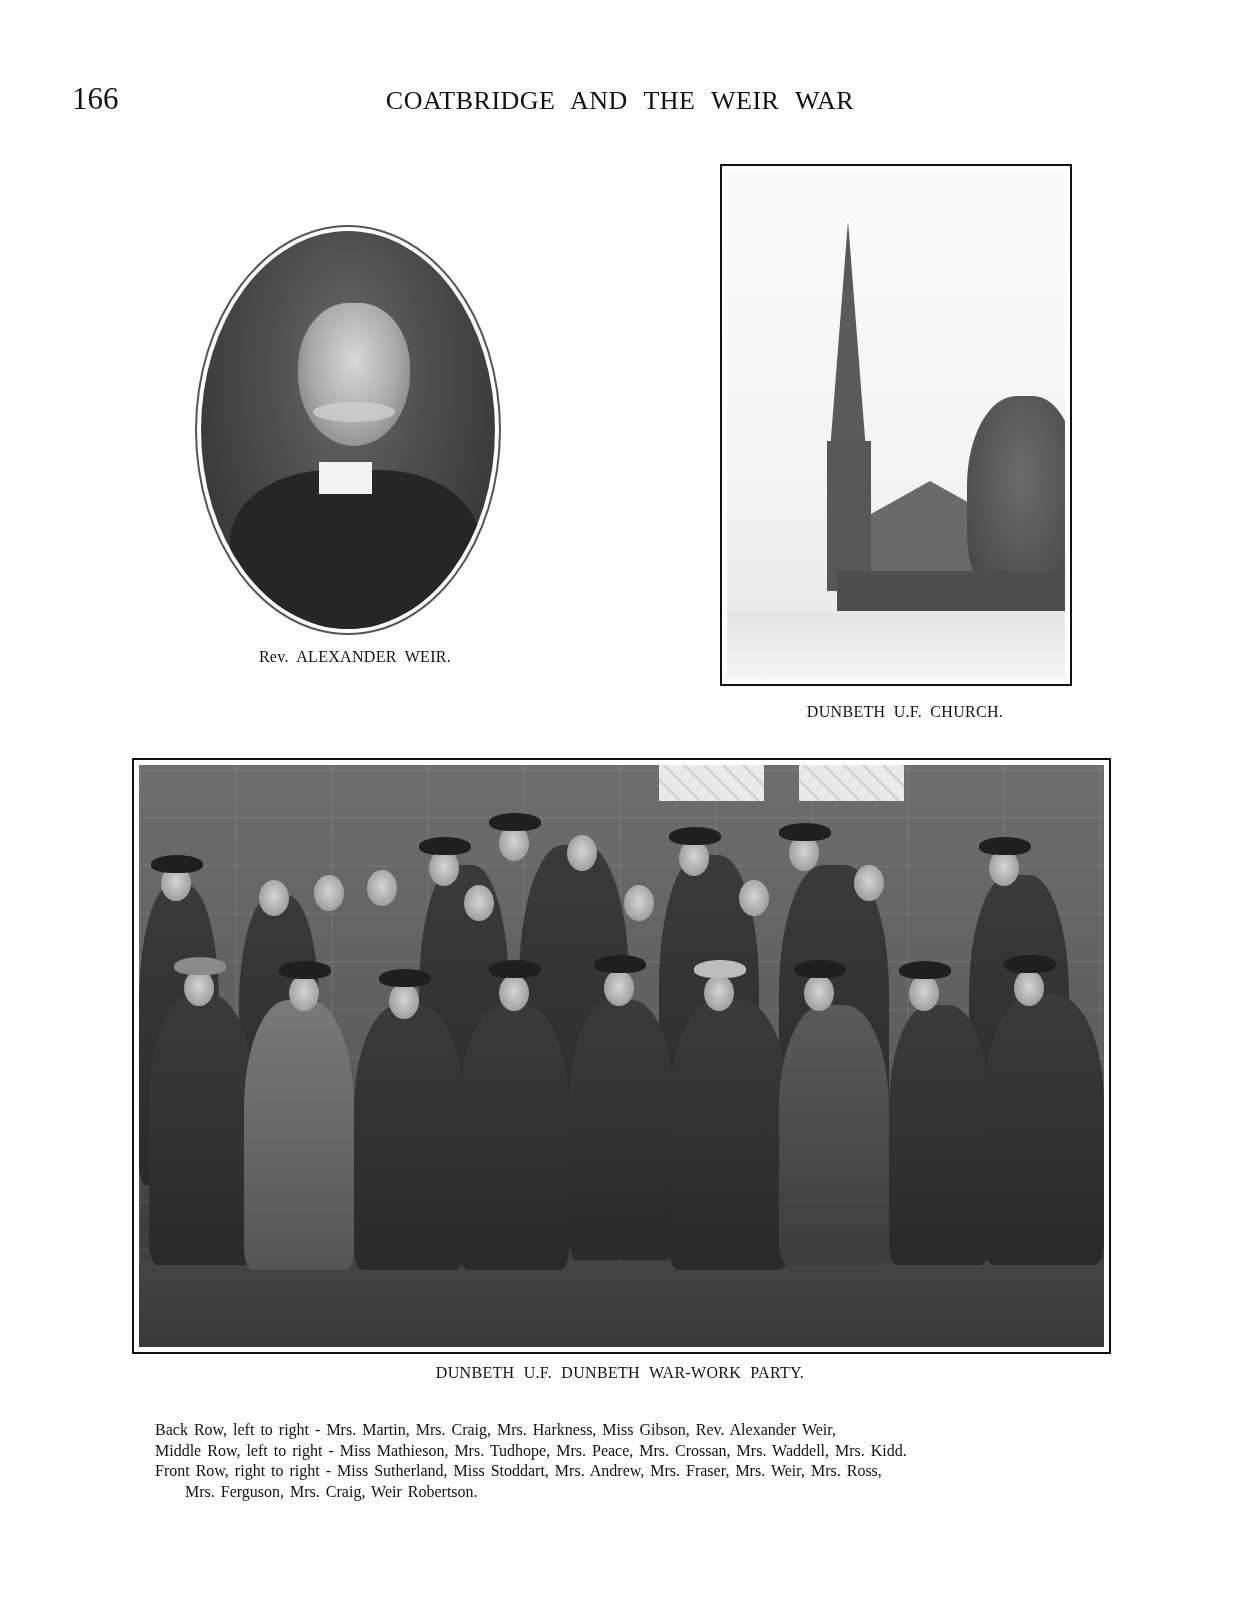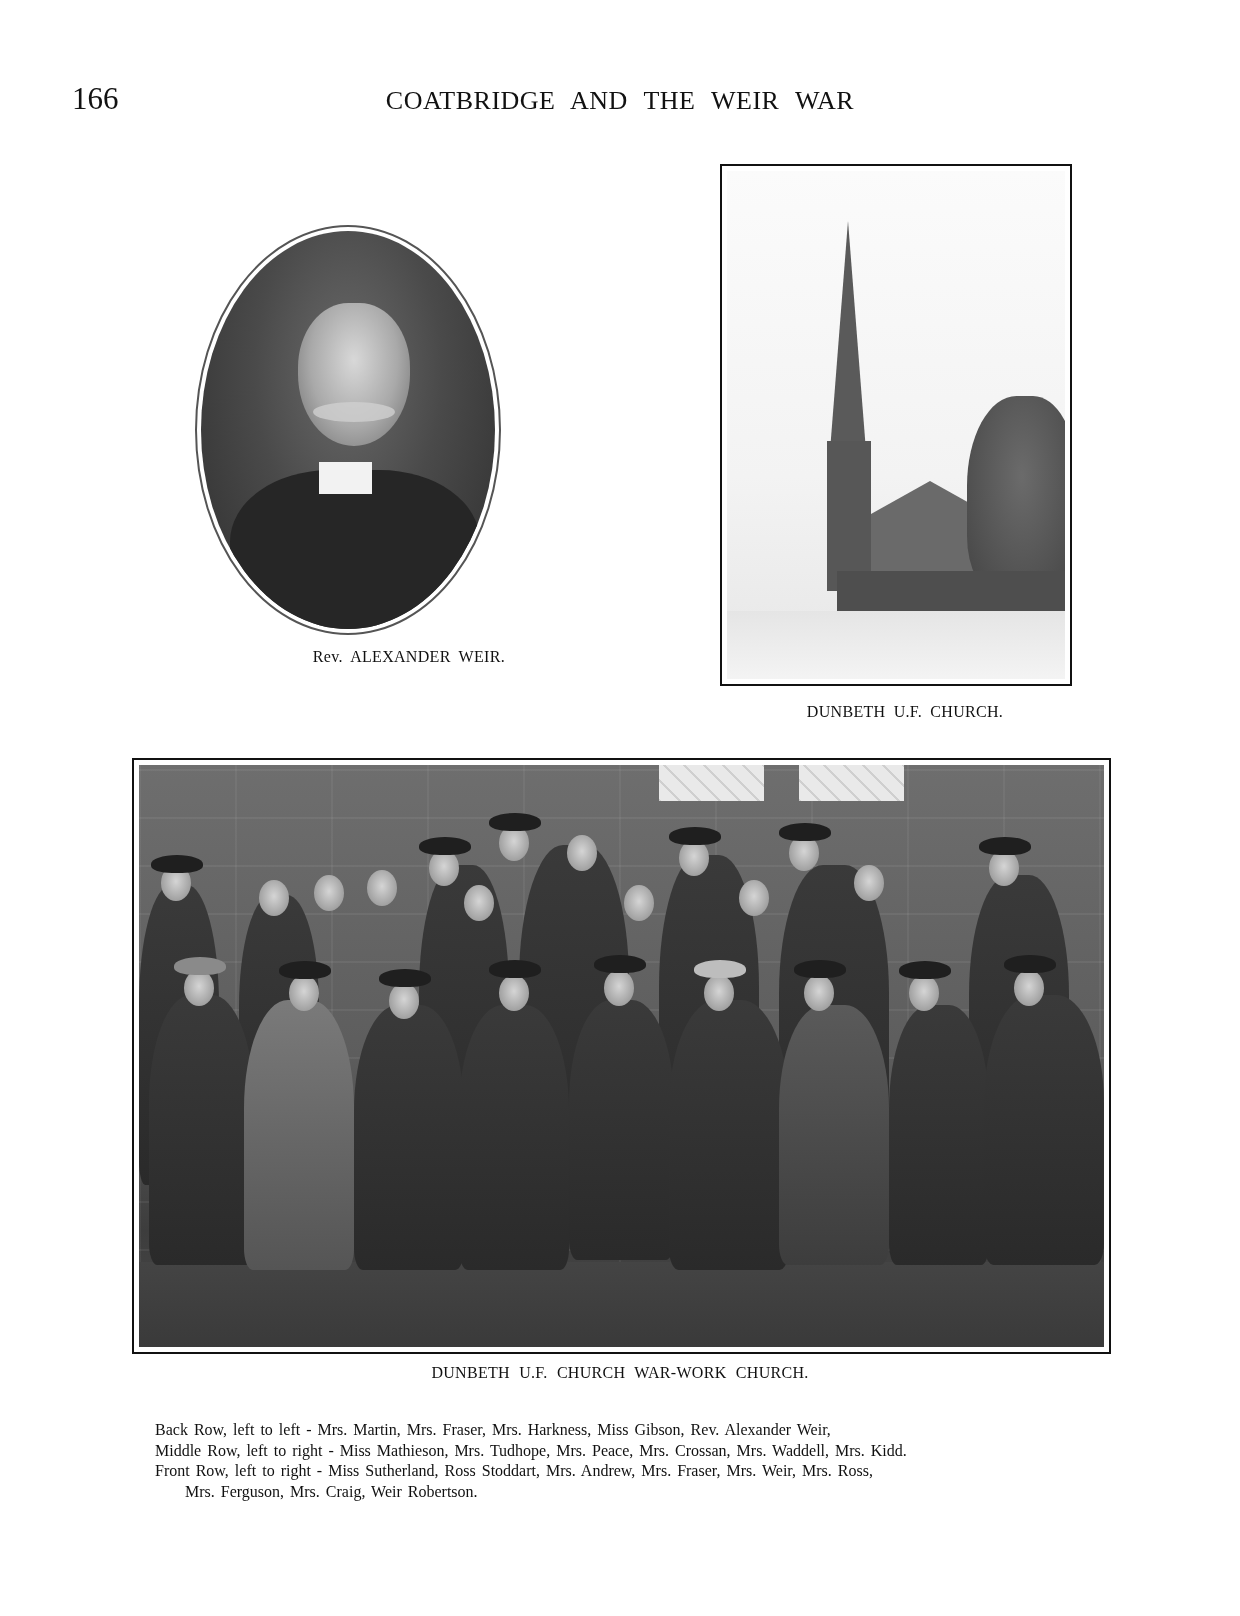--- a/index.html
+++ b/index.html
@@ -36,21 +36,21 @@
   }
   .portrait-oval .collar {
     position: absolute; left: 40%; top: 58%; width: 18%; height: 8%;
     background: #f2f2f2;
   }
   .portrait-oval .coat {
     position: absolute; left: 10%; top: 60%; width: 85%; height: 45%;
     background: #262626; border-radius: 40% 40% 0 0; z-index: 0;
   }
   .portrait-caption {
-    left: 205px; width: 300px; top: 648px; text-align: right;
+    left: 205px; width: 300px; top: 648px; text-align: center;
     font-size: 16px; word-spacing: 4px; letter-spacing: 0.3px;
   }
   
   .church-frame {
     left: 720px; top: 164px; width: 352px; height: 522px;
     border: 2px solid #111; box-sizing: border-box; padding: 5px; background:#fff;
   }
   .church-frame .photo {
     width: 100%; height: 100%; position: relative; overflow: hidden;
     background: linear-gradient(#fbfbfb 0%, #f3f3f3 60%, #e6e6e6 100%);
@@ -212,20 +212,20 @@
     <div class="hat" style="left:140px;top:196px;"></div>
     <div class="hat" style="left:240px;top:204px;"></div>
     <div class="hat" style="left:350px;top:195px;"></div>
     <div class="hat" style="left:455px;top:190px;"></div>
     <div class="hat" style="left:555px;top:195px;background:#bdbdbd;"></div>
     <div class="hat" style="left:655px;top:195px;"></div>
     <div class="hat" style="left:760px;top:196px;"></div>
     <div class="hat" style="left:865px;top:190px;"></div>
   </div>
 </div>
-<div class="abs group-caption">DUNBETH U.F. CHURCH WAR-WORK CHURCH.</div>
+<div class="abs group-caption">DUNBETH U.F. DUNBETH WAR-WORK PARTY.</div>
 
 <div class="abs names">
-  <div class="row">Back Row, left to left - Mrs. Martin, Mrs. Fraser, Mrs. Harkness, Miss Gibson, Rev. Alexander Weir,</div>
+  <div class="row">Back Row, left to right - Mrs. Martin, Mrs. Craig, Mrs. Harkness, Miss Gibson, Rev. Alexander Weir,</div>
   <div class="row">Middle Row, left to right - Miss Mathieson, Mrs. Tudhope, Mrs. Peace, Mrs. Crossan, Mrs. Waddell, Mrs. Kidd.</div>
-  <div class="row">Front Row, left to right - Miss Sutherland, Ross Stoddart, Mrs. Andrew, Mrs. Fraser, Mrs. Weir, Mrs. Ross,</div>
+  <div class="row">Front Row, right to right - Miss Sutherland, Miss Stoddart, Mrs. Andrew, Mrs. Fraser, Mrs. Weir, Mrs. Ross,</div>
   <div class="row cont">Mrs. Ferguson, Mrs. Craig, Weir Robertson.</div>
 </div>
 
 </body></html>

